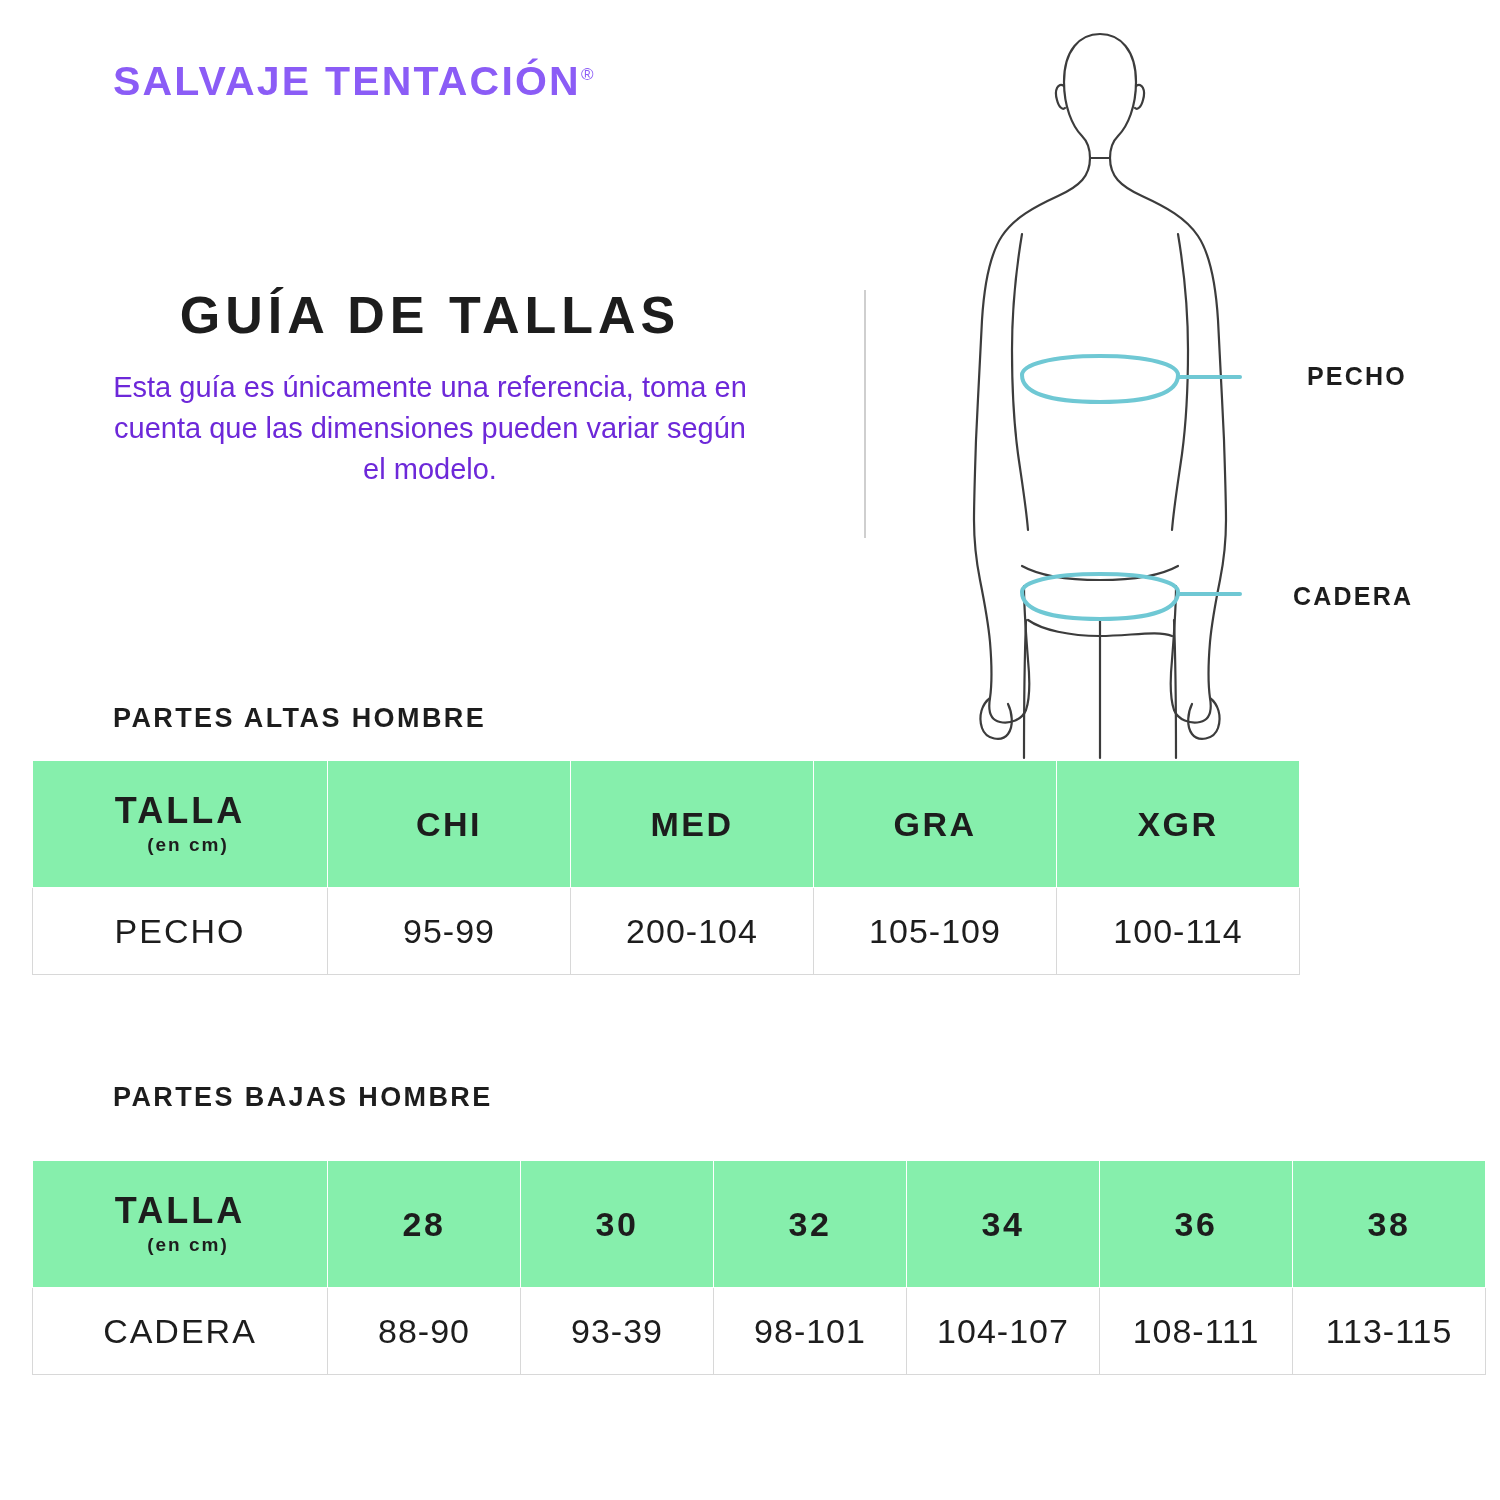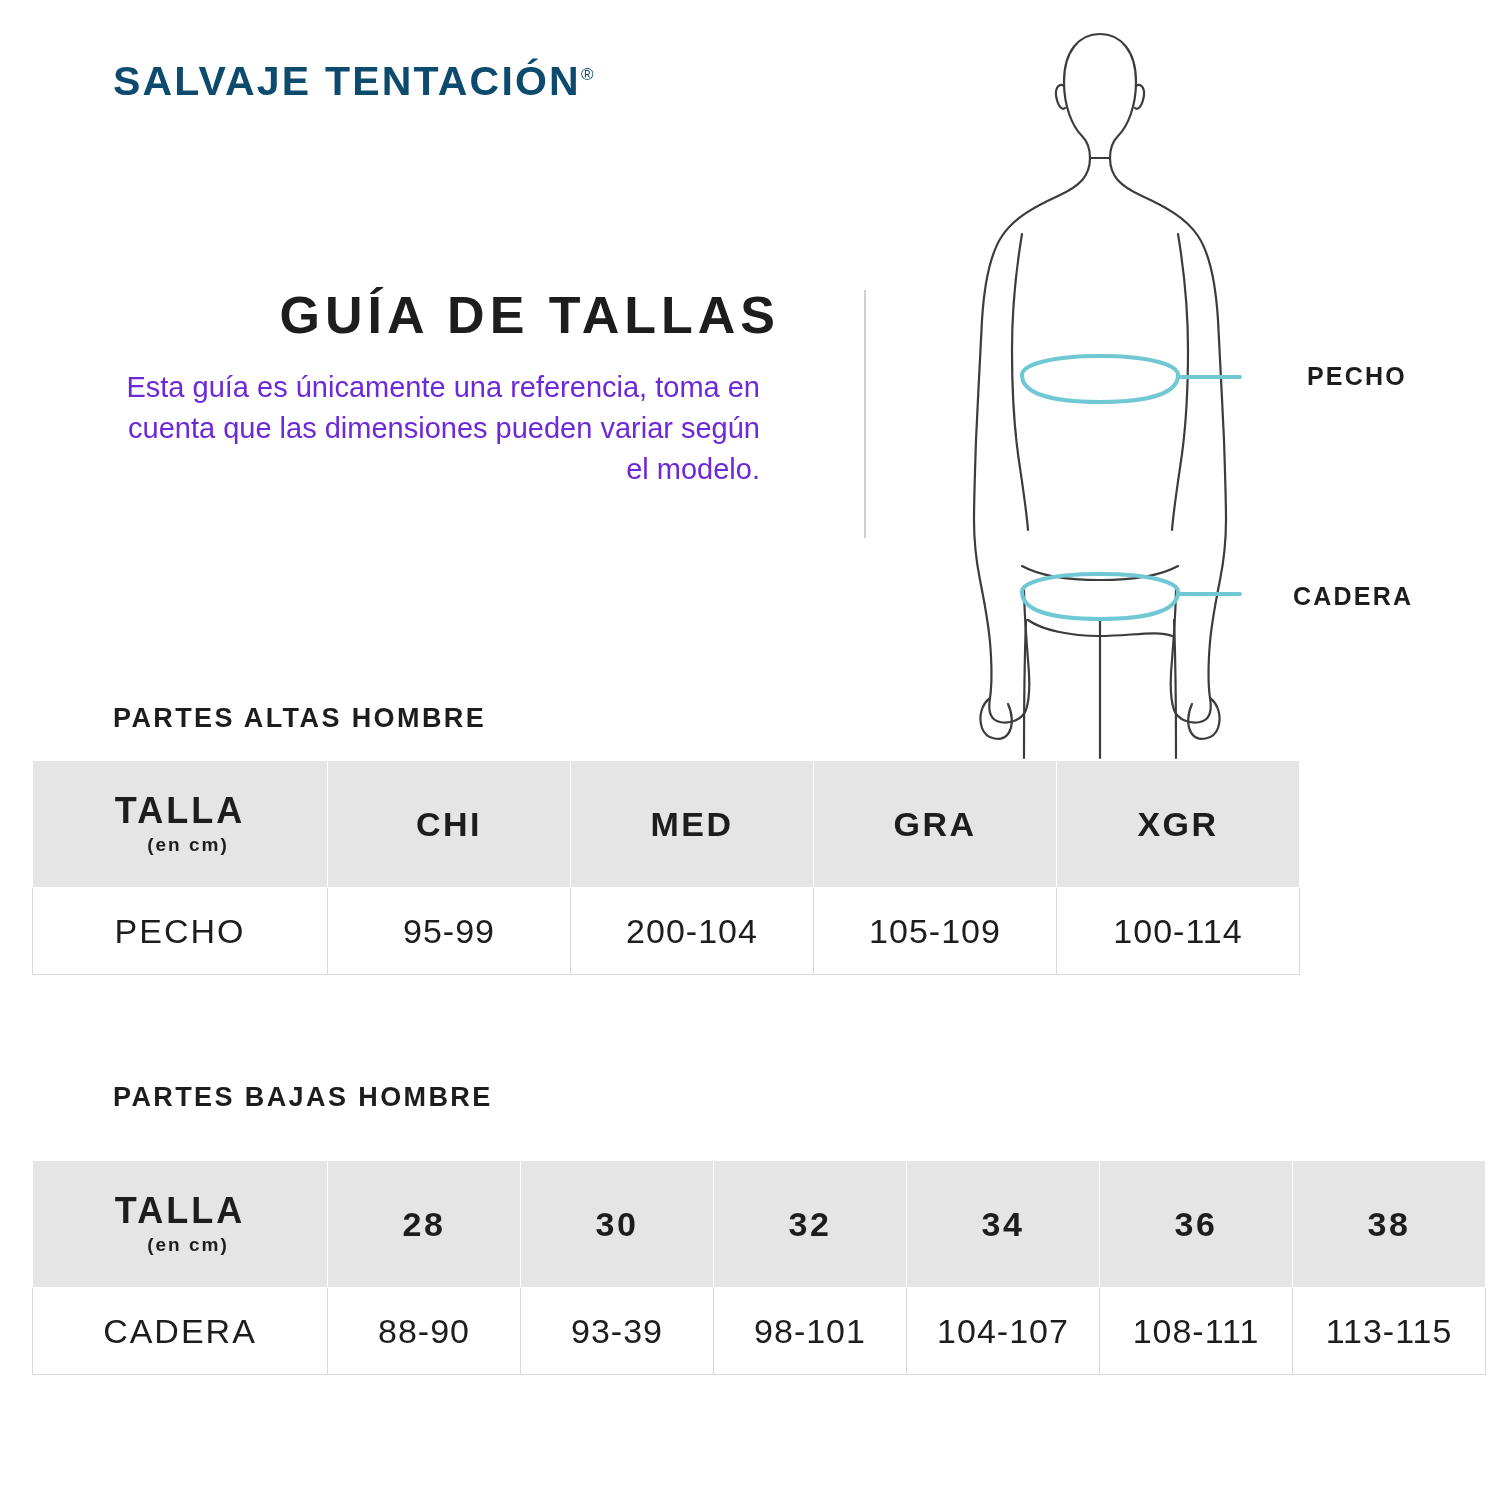--- a/index.html
+++ b/index.html
@@ -17,37 +17,37 @@
   }
 
   
   .brand {
     position: absolute;
     left: 113px;
     top: 58px;
     font-size: 41px;
     letter-spacing: 2.2px;
     font-weight: 700;
-    color: #0c4a6e;
+    color: #8b5cf6;
     white-space: nowrap;
   }
   .brand .reg {
     font-size: 17px;
     vertical-align: super;
     letter-spacing: 0;
     font-weight: 400;
   }
 
   
   .intro {
     position: absolute;
     left: 80px;
     top: 285px;
     width: 700px;
-    text-align: right;
+    text-align: center;
   }
   .intro-title {
     font-size: 52px;
     font-weight: 700;
     letter-spacing: 5px;
     color: #1d1d1d;
     margin: 0 0 22px 0;
     white-space: nowrap;
   }
   .intro-text {
@@ -118,21 +118,21 @@
   }
   #table-altas { left: 32px; top: 760px; width: 1252px; }
   #table-bajas { left: 32px; top: 1160px; width: 1434px; }
 
   .size-table td {
     border: 1px solid #ffffff;
     text-align: center;
     vertical-align: middle;
   }
   .size-table thead td {
-    background: #e5e5e5;
+    background: #86efac;
     height: 124px;
     font-size: 34px;
     font-weight: 700;
     letter-spacing: 2.5px;
     color: #1d1d1d;
   }
   .size-table tbody td {
     background: #ffffff;
     border: 1px solid #d8d8d8;
     height: 84px;

